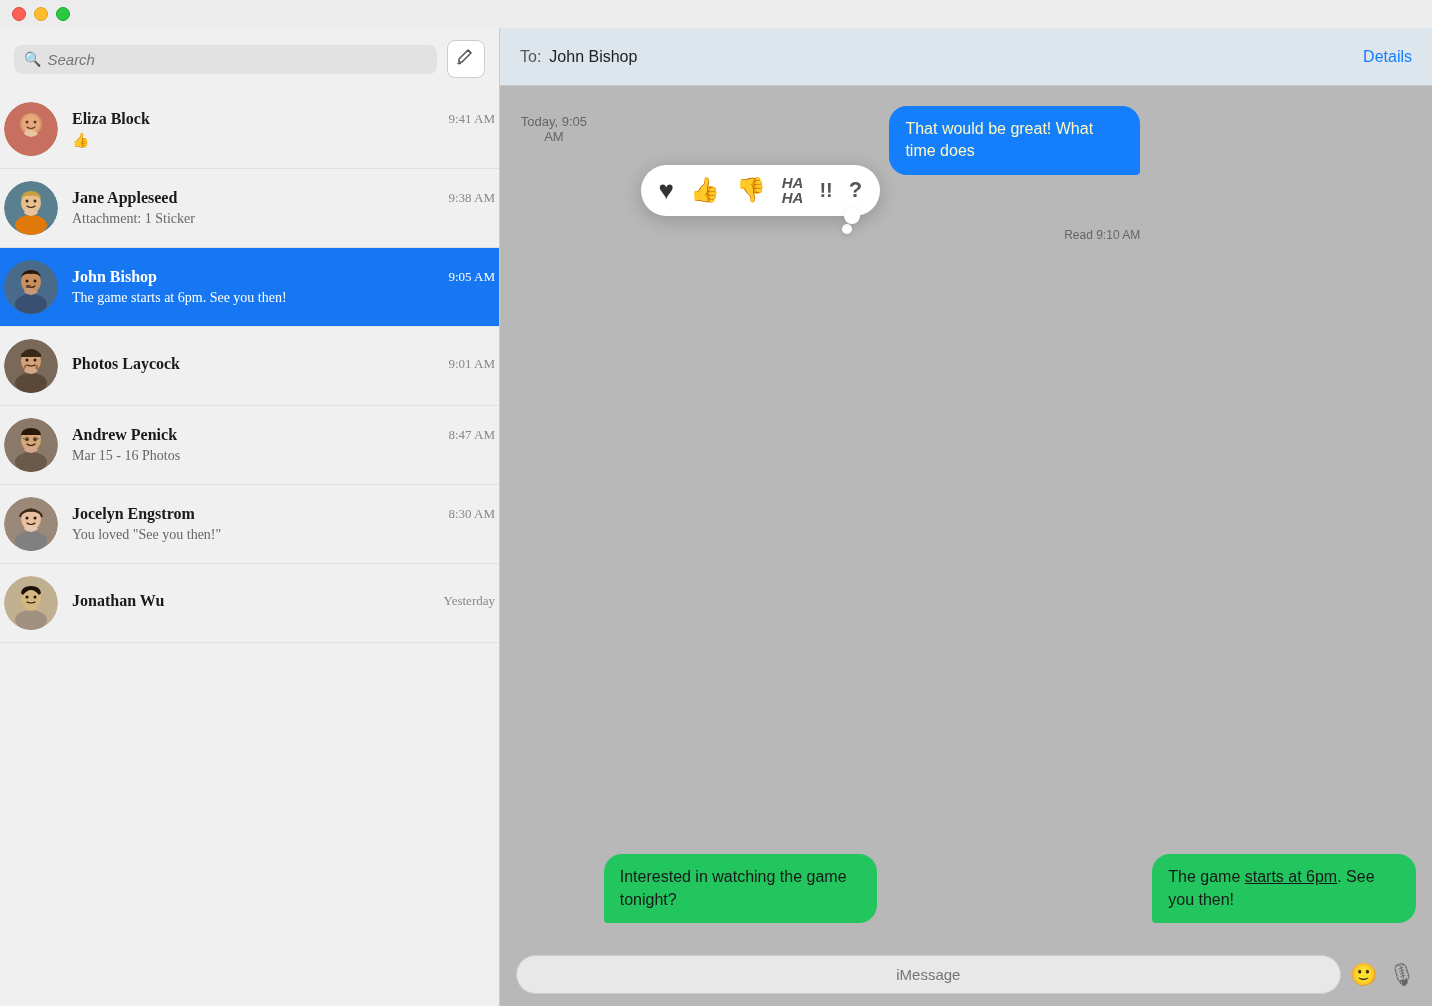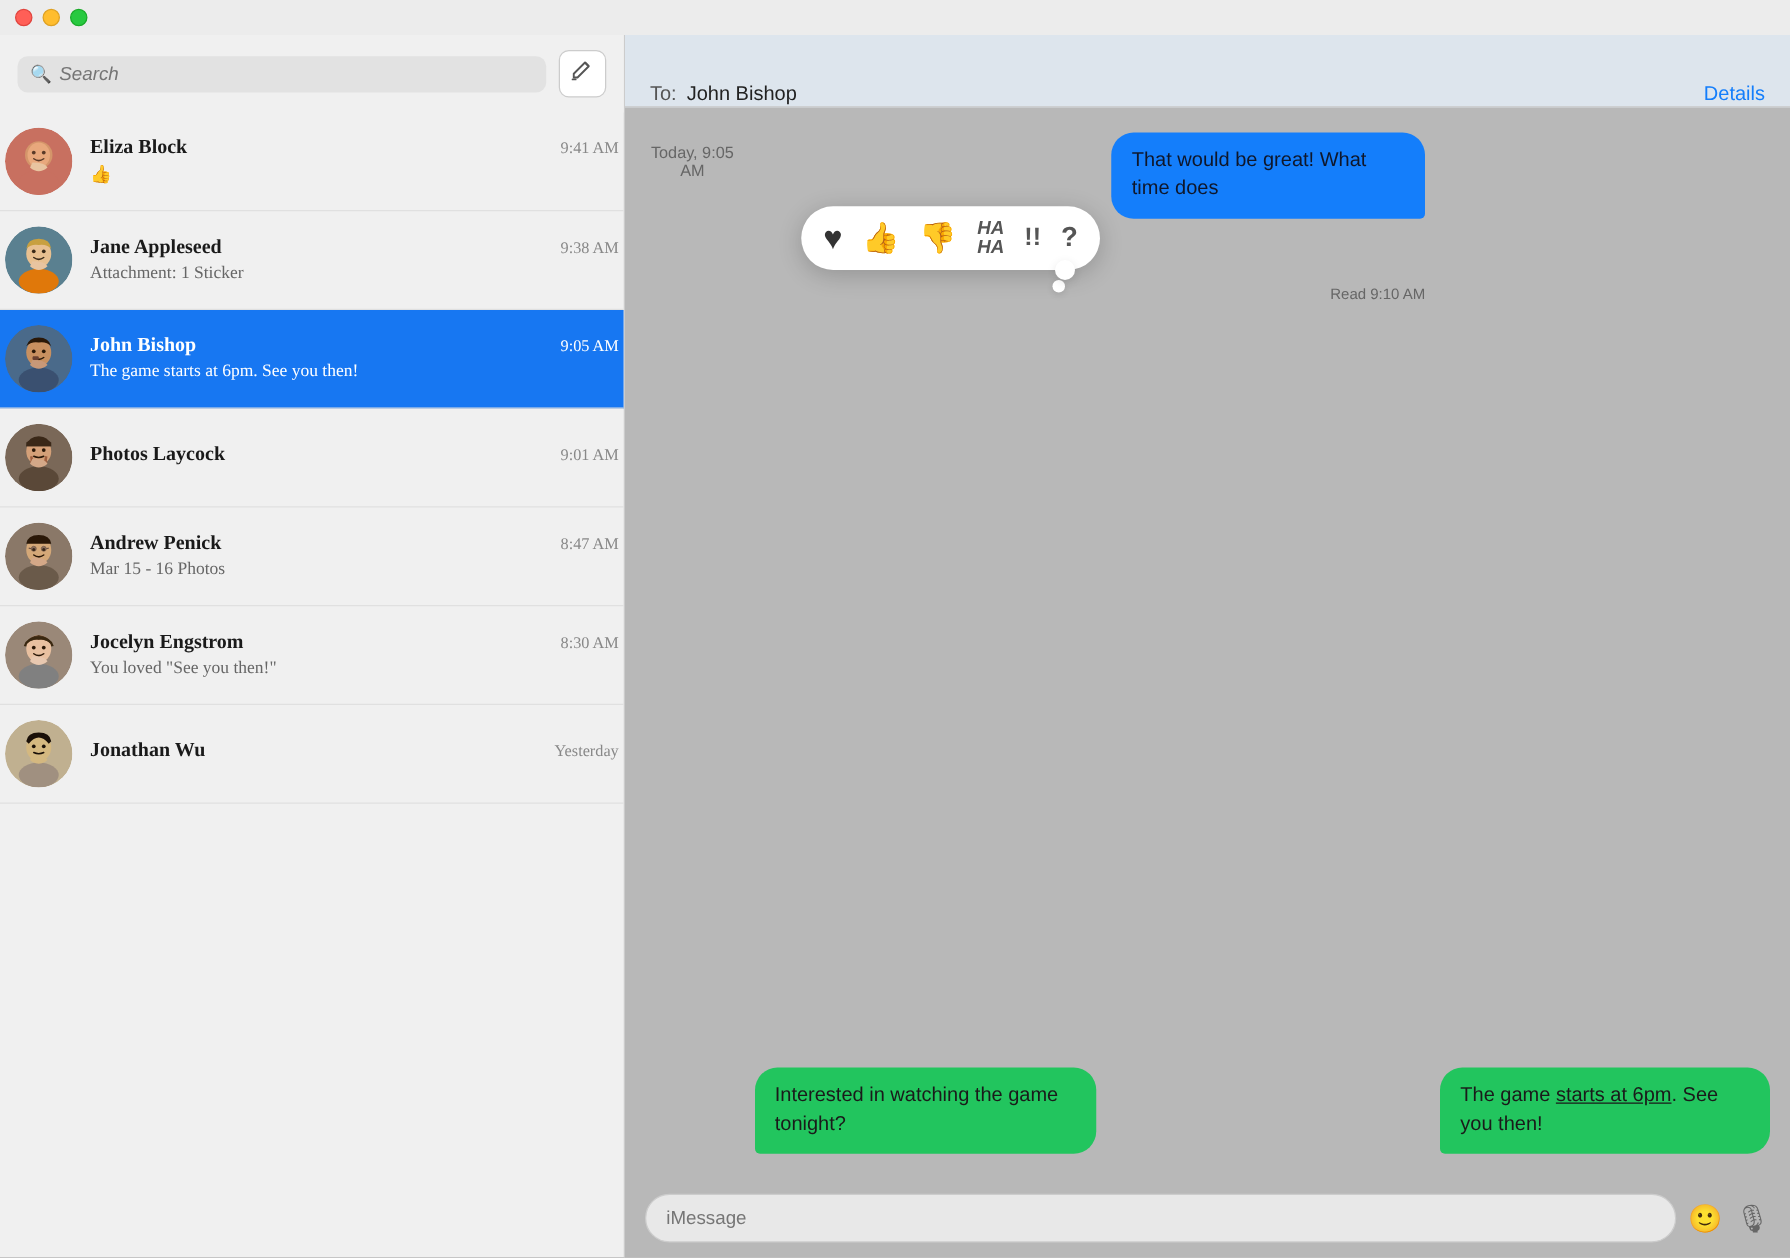--- a/index.html
+++ b/index.html
@@ -172,21 +172,21 @@
       flex: 1;
       display: flex;
       flex-direction: column;
       background: #b8b8b8;
     }
 
     .chat-header {
       height: 58px;
       background: #dde5ed;
       display: flex;
-      align-items: flex-end;
+      align-items: center;
       padding: 0 20px;
       border-bottom: 1px solid #c8c8c8;
       flex-shrink: 0;
     }
 
     .chat-to-label {
       font-size: 16px;
       color: #555;
       margin-right: 8px;
     }
@@ -246,21 +246,21 @@
     }
 
     .bubble.received {
       background: #22c55e;
       color: #1a1a1a;
       border-bottom-left-radius: 4px;
     }
 
     .bubble.sent {
       background: #147efb;
-      color: #0f172a;
+      color: #fef9c3;
       border-bottom-right-radius: 4px;
     }
 
     .message-read {
       text-align: right;
       font-size: 12px;
       color: #666;
       margin-top: 2px;
     }
 
@@ -324,20 +324,21 @@
 
     .message-input-box {
       flex: 1;
       background: #e8e8e8;
       border: 1px solid #ccc;
       border-radius: 20px;
       padding: 10px 16px;
       font-size: 15px;
       color: #aaa;
       outline: none;
+      text-align: center;
     }
 
     .emoji-btn, .audio-btn {
       font-size: 22px;
       color: #666;
       cursor: pointer;
       flex-shrink: 0;
     }
 
     

